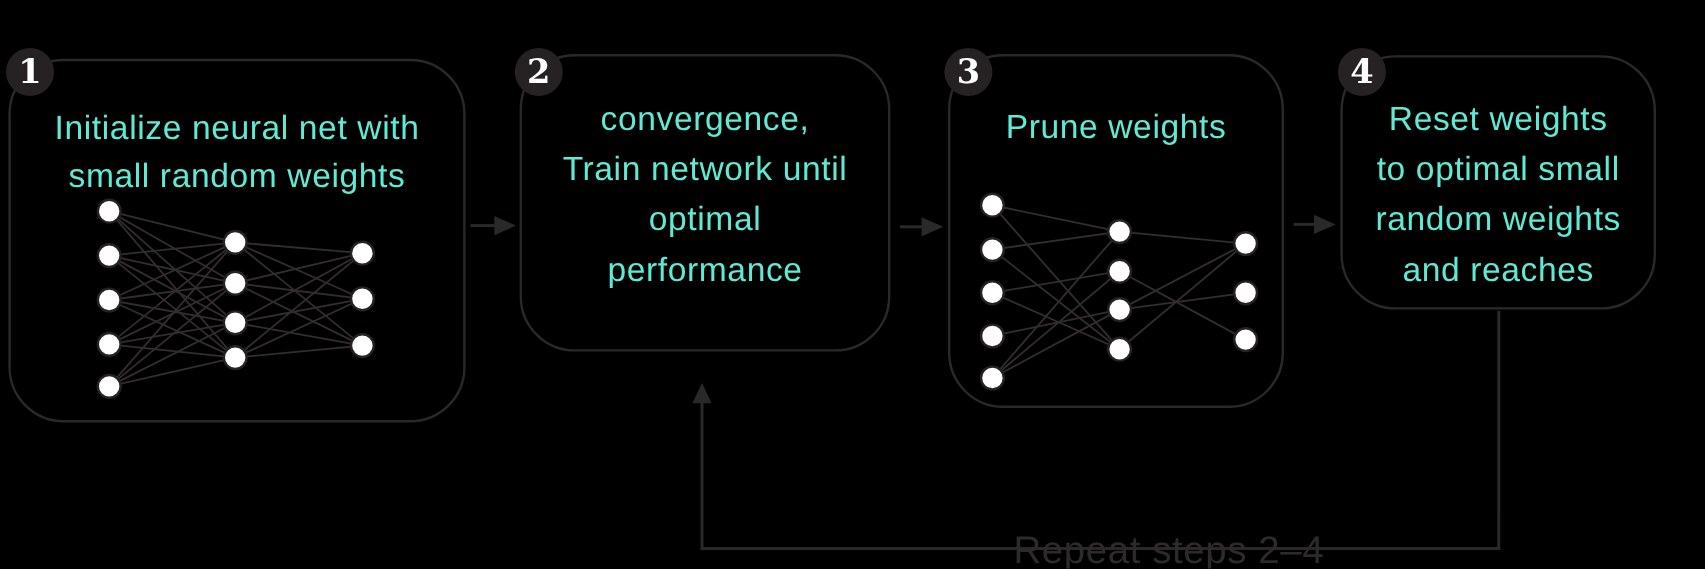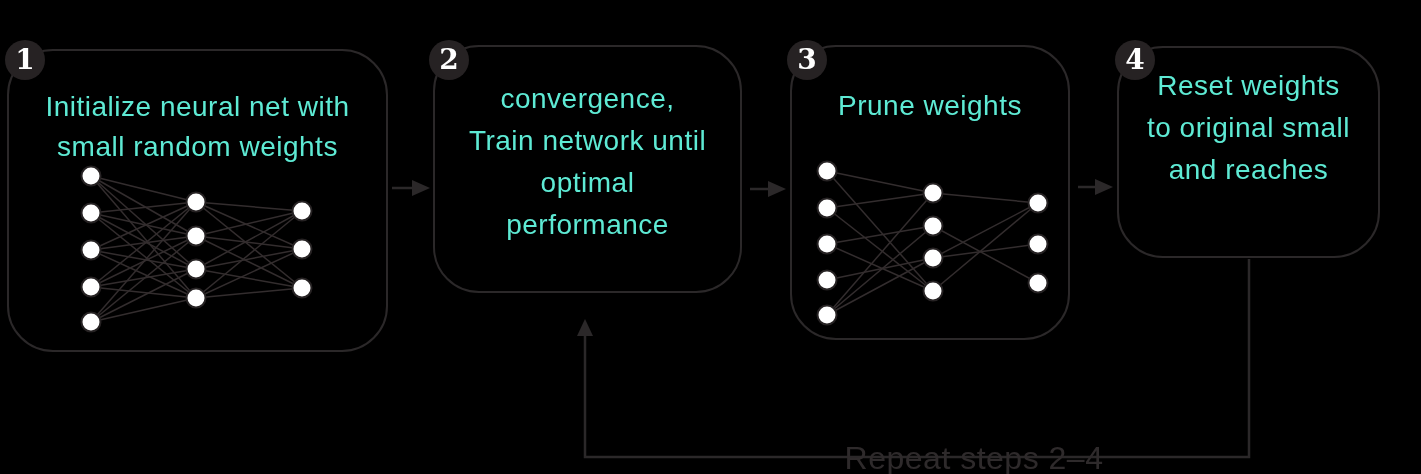--- a/index.html
+++ b/index.html
@@ -43,21 +43,21 @@
     text-align:center;
     color:#5eead4;
     font-size:28px;
     letter-spacing:0.5px;
     z-index:2;
   }
   .box-text .line{display:block;}
   #box-1 .box-text{padding-top:36px;line-height:40px;}
   #box-2 .box-text{padding-top:31px;line-height:42px;}
   #box-3 .box-text{padding-top:38px;line-height:42px;}
-  #box-4 .box-text{padding-top:17px;line-height:42px;}
+  #box-4 .box-text{padding-top:30px;line-height:42px;}
   #repeat-label{
     position:absolute;
     left:774px;top:400px;width:400px;
     text-align:center;
     color:#2e2a2b;
     font-size:32px;
     letter-spacing:0.5px;
     z-index:2;
     margin-top:40px;
   }
@@ -193,21 +193,22 @@
   <div class="flow-box" id="box-3">
     <div class="box-text">
       <span class="line">Prune weights</span>
     </div>
   </div>
   <div class="badge" id="badge-3">3</div>
 
   <div class="flow-box" id="box-4">
     <div class="box-text">
       <span class="line">Reset weights</span>
-      <span class="line">to original small</span>
+      <span class="line">to optimal small</span>
+      <span class="line">random weights</span>
       <span class="line">and reaches</span>
     </div>
   </div>
   <div class="badge" id="badge-4">4</div>
 
   <div id="repeat-label">Repeat steps 2–4</div>
 
 </div>
 
 </body></html>

